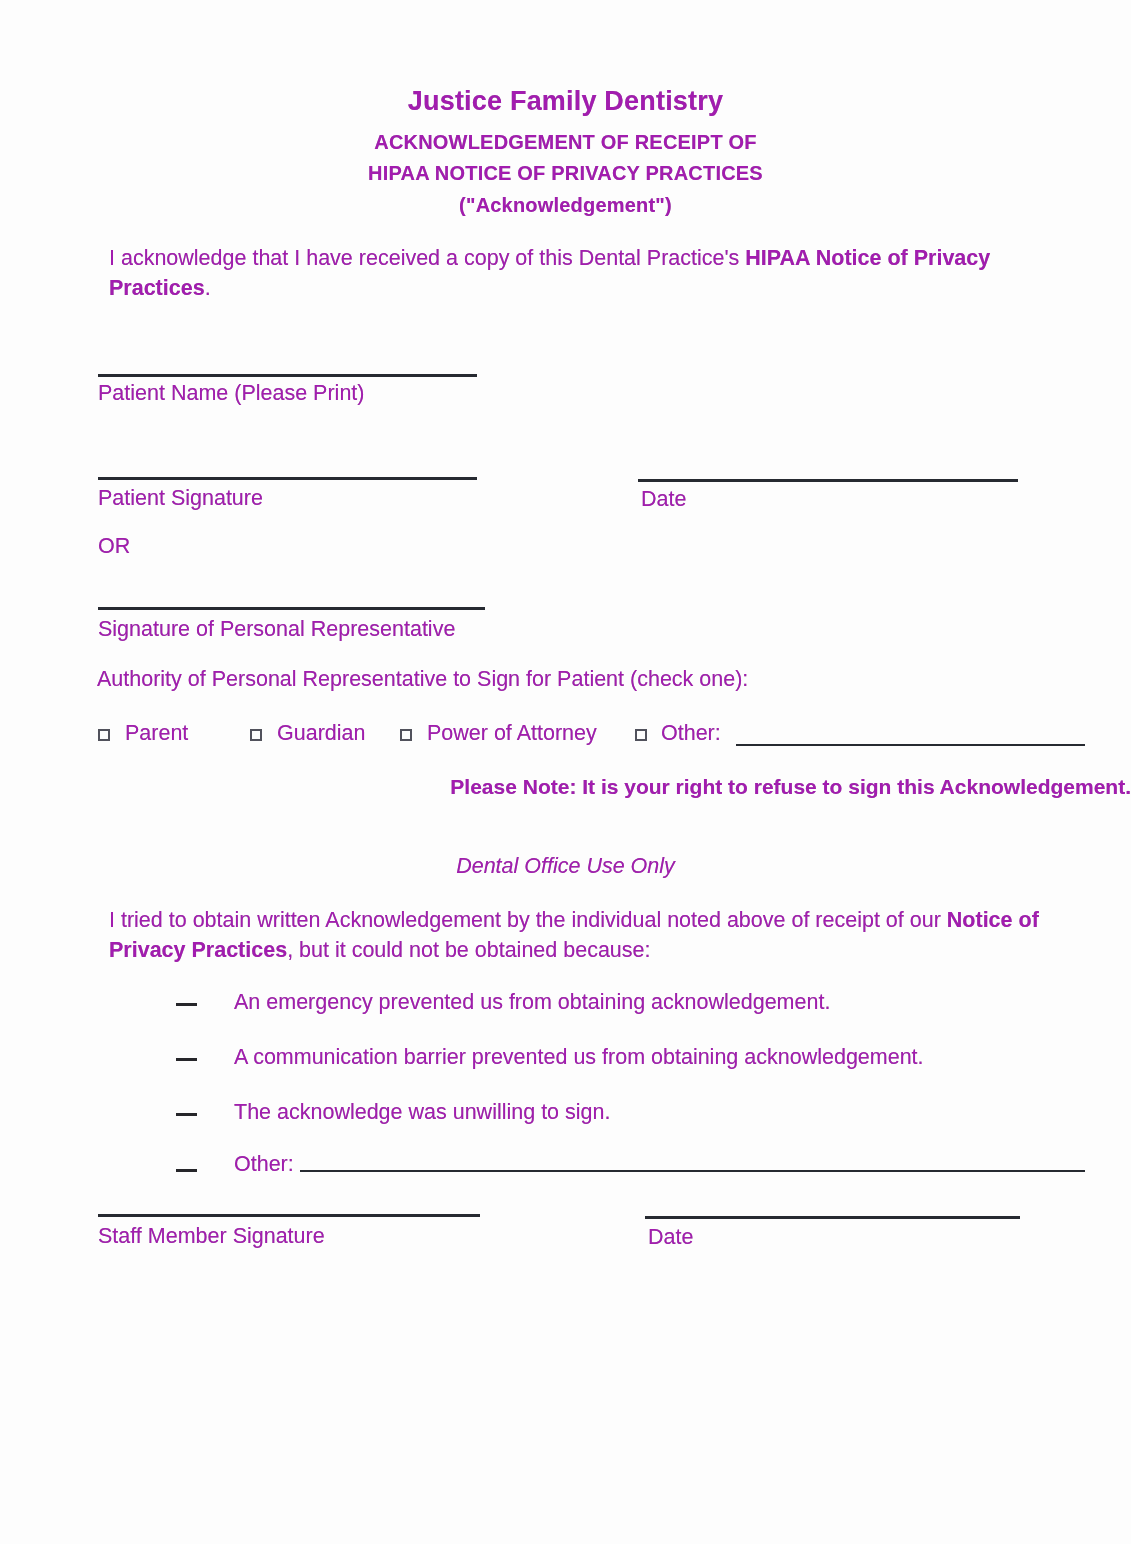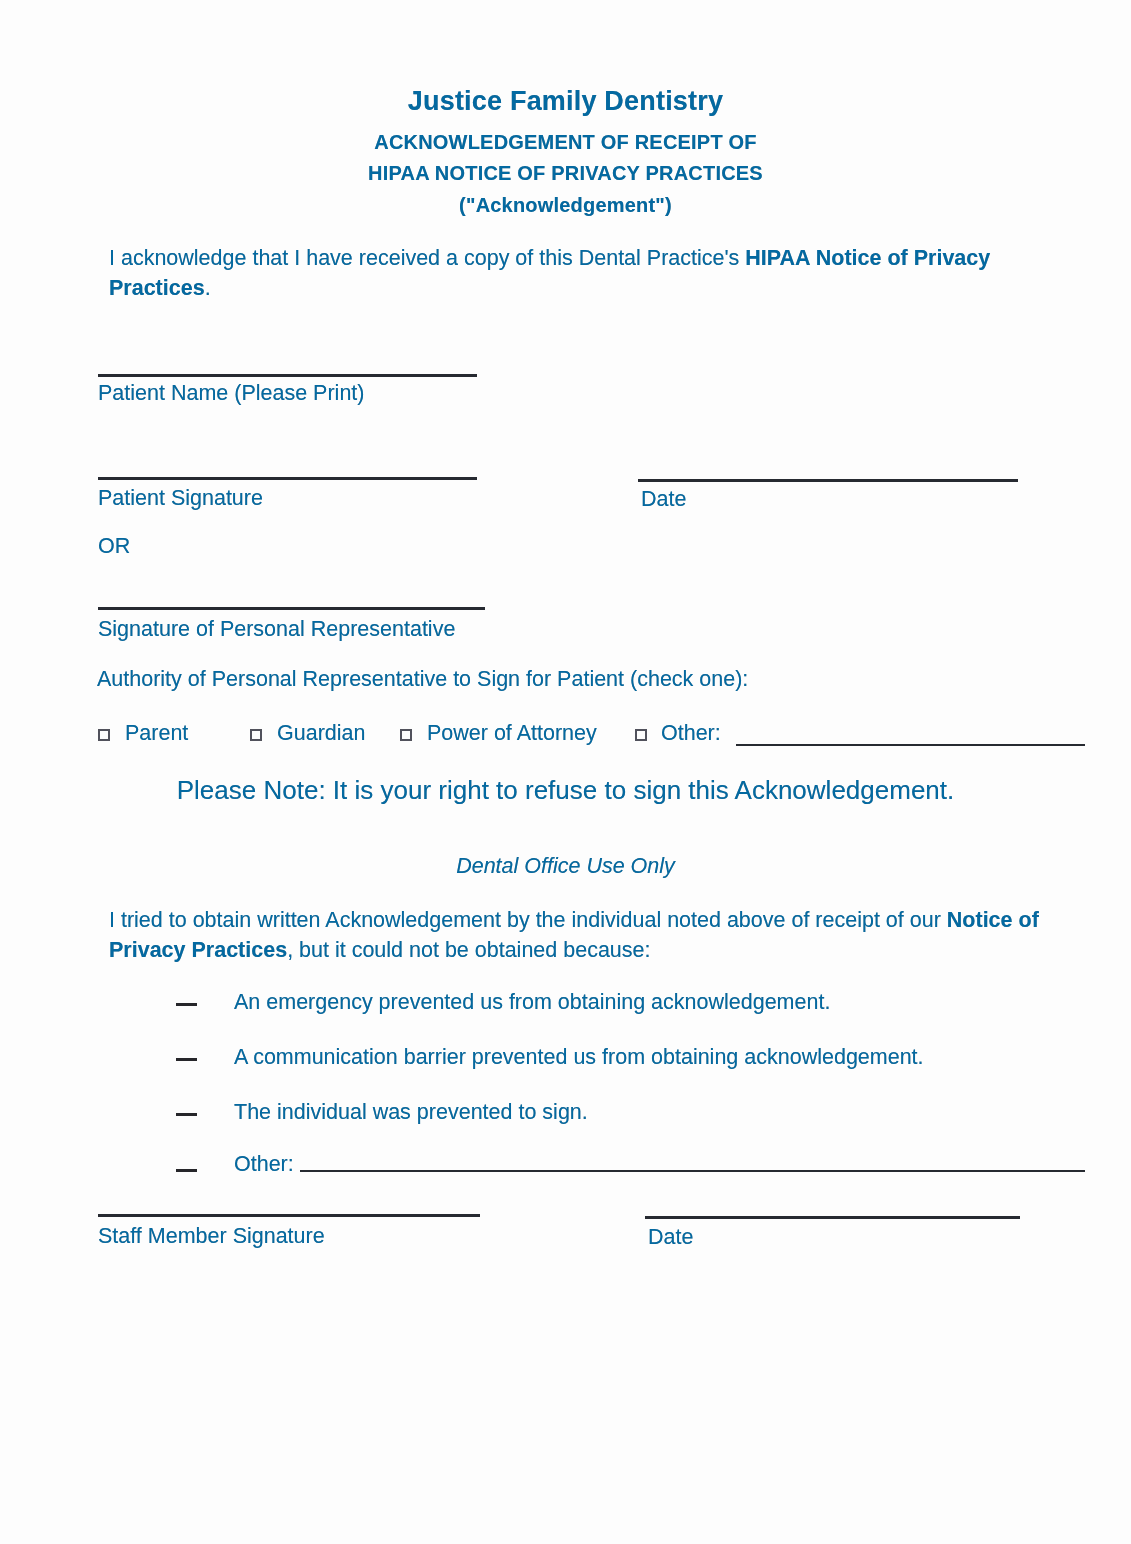--- a/index.html
+++ b/index.html
@@ -6,21 +6,21 @@
     margin: 0;
     padding: 0;
     background: #ffffff;
   }
   .page {
     position: relative;
     width: 1131px;
     height: 1544px;
     background: #fdfdfd;
     font-family: "Liberation Sans", sans-serif;
-    color: #0369a1;
+    color: #a21caf;
     overflow: hidden;
     text-shadow: 0 0 0.4px rgba(20,20,20,0.35);
   }
   .abs { position: absolute; }
   .center { left: 0; width: 1131px; text-align: center; }
   .title {
     top: 86px;
     font-size: 27px;
     font-weight: bold;
     letter-spacing: 0.2px;
@@ -49,22 +49,23 @@
     background: #26262a;
   }
   .cbx {
     width: 12px;
     height: 12px;
     border: 2px solid #51525c;
     background: transparent;
     box-sizing: border-box;
   }
   .note {
-    font-size: 26px;
-    font-weight: normal;
+    font-size: 21px;
+    font-weight: bold;
+    text-align: right;
   }
   .officehdr {
     font-size: 21.5px;
     font-style: italic;
   }
   b { font-weight: bold; }
 </style>
 </head>
 <body>
 
@@ -111,21 +112,21 @@
 
   <div class="abs para" style="top:905px;left:97px;width:990px"><span>I tried to obtain written Acknowledgement by the individual noted above of receipt of our </span><b>Notice of Privacy Practices</b><span>, but it could not be obtained because:</span></div>
 
   <div class="abs dash" style="top:1003px;left:176px"></div>
   <div class="abs reason" style="top:990px;left:234px">An emergency prevented us from obtaining acknowledgement.</div>
 
   <div class="abs dash" style="top:1058px;left:176px"></div>
   <div class="abs reason" style="top:1045px;left:234px">A communication barrier prevented us from obtaining acknowledgement.</div>
 
   <div class="abs dash" style="top:1113px;left:176px"></div>
-  <div class="abs reason" style="top:1100px;left:234px">The individual was prevented to sign.</div>
+  <div class="abs reason" style="top:1100px;left:234px">The acknowledge was unwilling to sign.</div>
 
   <div class="abs dash" style="top:1169px;left:176px"></div>
   <div class="abs reason" style="top:1152px;left:234px">Other:</div>
   <div class="abs fline" style="top:1170px;left:300px;width:785px;height:2px"></div>
 
   <div class="abs fline" style="top:1214px;left:98px;width:382px"></div>
   <div class="abs lbl" style="top:1224px;left:98px">Staff Member Signature</div>
   <div class="abs fline" style="top:1216px;left:645px;width:375px"></div>
   <div class="abs lbl" style="top:1225px;left:648px">Date</div>
 

